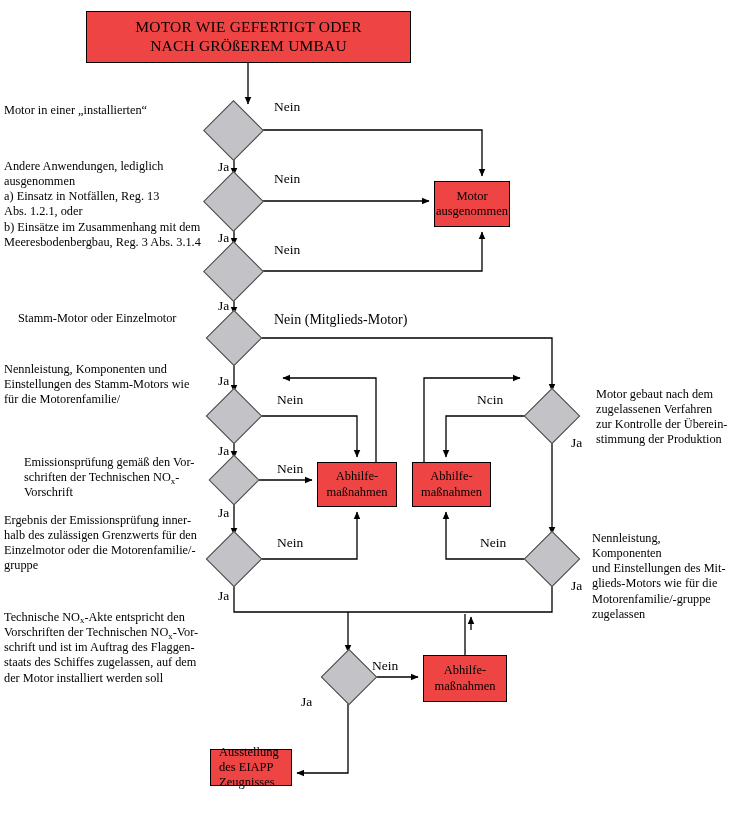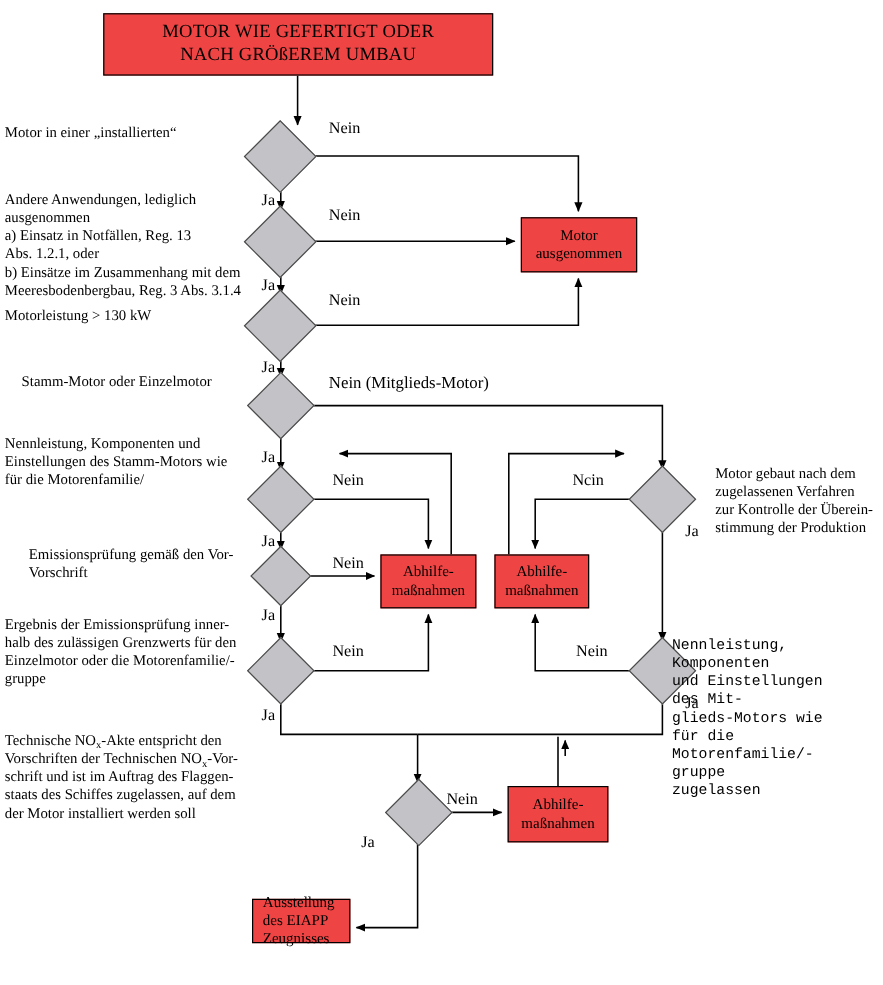--- a/index.html
+++ b/index.html
@@ -18,21 +18,21 @@
     align-items:center;
     justify-content:center;
     text-align:center;
     line-height:1.22;
   }
   .rect .inner{padding:0 4px;}
 
   #title-box{left:86px;top:11px;width:325px;height:52px;}
   #title-box .inner{font-size:15.5px;letter-spacing:.2px;}
 
-  #box-motor-ausgenommen{left:434px;top:181px;width:97px;height:46px;font-size:12.5px;}
+  #box-motor-ausgenommen{left:434px;top:181px;width:76px;height:46px;font-size:12.5px;}
   #box-abhilfe-1{left:317px;top:462px;width:80px;height:45px;font-size:12.5px;}
   #box-abhilfe-2{left:412px;top:462px;width:79px;height:45px;font-size:12.5px;}
   #box-abhilfe-3{left:423px;top:655px;width:84px;height:47px;font-size:12.5px;}
   #box-eiapp{left:210px;top:749px;width:82px;height:37px;font-size:12.5px;}
   #box-eiapp .inner{text-align:left;width:100%;padding-left:8px;}
 
   
   .diamond{
     background:#c3c3c7;
     border:1px solid #4a4a4a;
@@ -56,21 +56,21 @@
 
   #cap-l1{top:92px;margin-top:11px;}
   #cap-l2{top:159px;}
   #cap-l3{top:256px;}
   #cap-l4{top:311px;margin-left:14px;}
   #cap-l5{top:362px;}
   #cap-l6{top:455px;margin-left:20px;}
   #cap-l7{top:513px;}
   #cap-l8{top:610px;}
   #cap-r1{left:596px;top:387px;}
-  #cap-r2{left:560px;top:531px;font-family:Liberation Mono, monospace;}
+  #cap-r2{left:592px;top:531px;}
 
   
   .elabel{position:absolute;font-size:13.5px;white-space:nowrap;}
 
   sub{font-size:.72em;vertical-align:baseline;position:relative;bottom:-.28em;}
 </style>
 </head>
 <body>
 
 <div id="stage">
@@ -198,36 +198,34 @@
 
   <div class="caption left" id="cap-l2">
     <div>Andere Anwendungen, lediglich</div>
     <div>ausgenommen</div>
     <div>a) Einsatz in Notfällen, Reg. 13</div>
     <div>Abs. 1.2.1, oder</div>
     <div>b) Einsätze im Zusammenhang mit dem</div>
     <div>Meeresbodenbergbau, Reg. 3 Abs. 3.1.4</div>
   </div>
 
-  <div class="caption left" id="cap-l3">
-    <div>Motorleistung &gt; 130 kW</div>
-  </div>
 
   <div class="caption left" id="cap-l4">
     <div>Stamm-Motor oder Einzelmotor</div>
   </div>
 
   <div class="caption left" id="cap-l5">
     <div>Nennleistung, Komponenten und</div>
     <div>Einstellungen des Stamm-Motors wie</div>
     <div>für die Motorenfamilie/</div>
   </div>
 
   <div class="caption left" id="cap-l6">
     <div>Emissionsprüfung gemäß den Vor-</div>
+    <div>schriften der Technischen NO<sub>x</sub>-</div>
     <div>Vorschrift</div>
   </div>
 
   <div class="caption left" id="cap-l7">
     <div>Ergebnis der Emissionsprüfung inner-</div>
     <div>halb des zulässigen Grenzwerts für den</div>
     <div>Einzelmotor oder die Motorenfamilie/-</div>
     <div>gruppe</div>
   </div>
 

